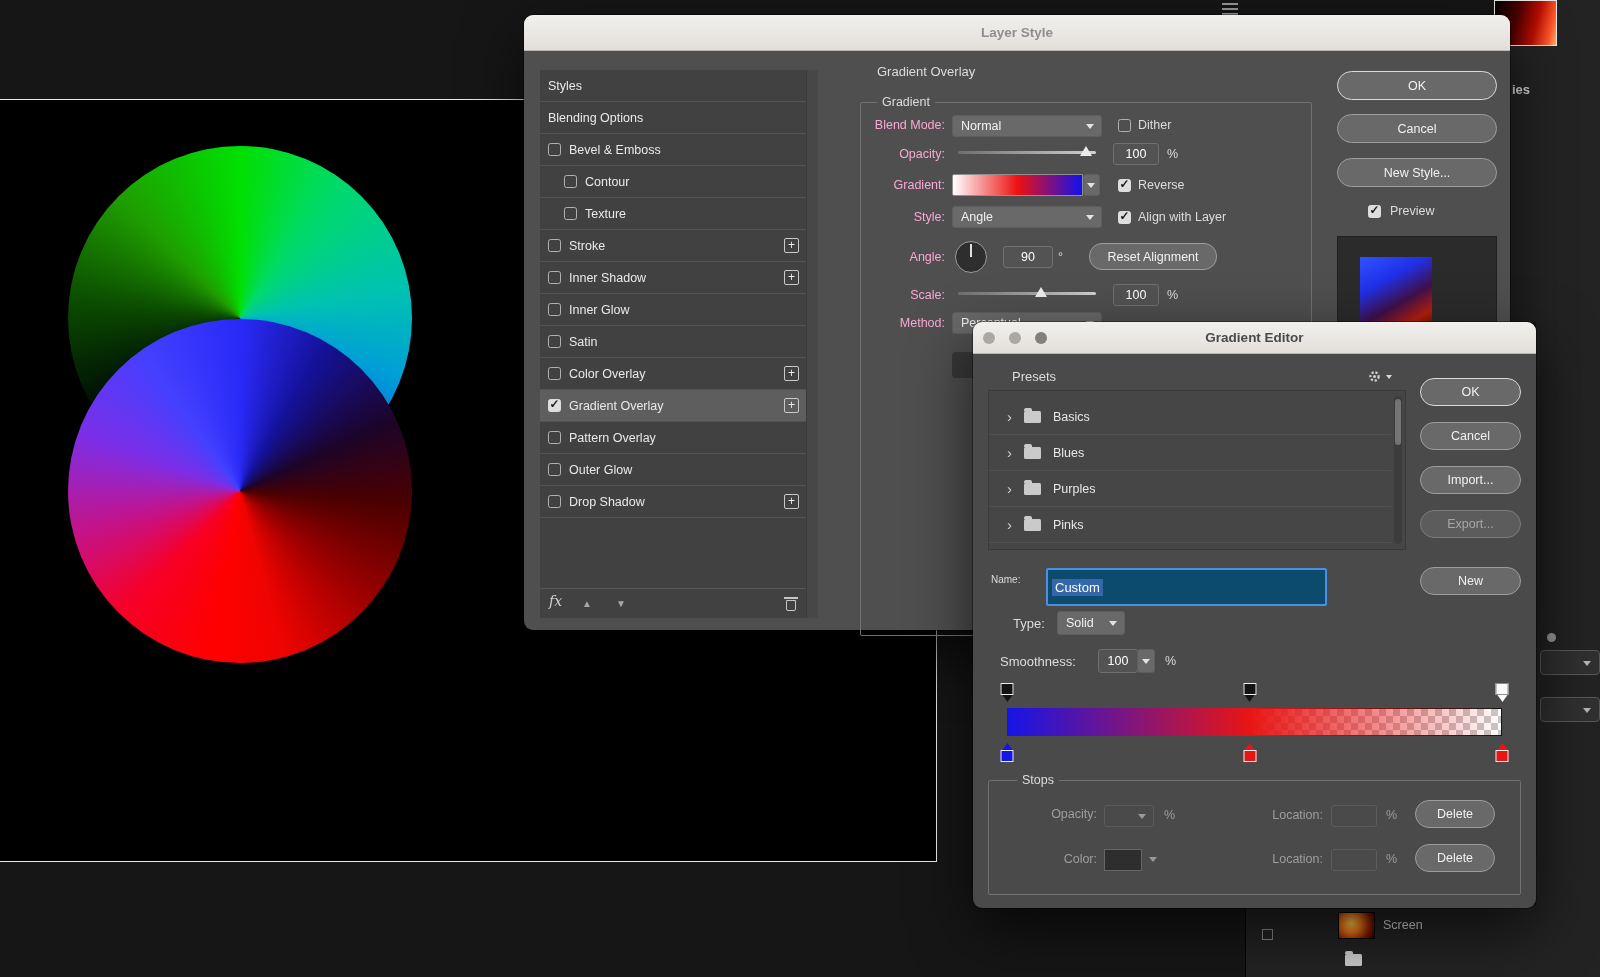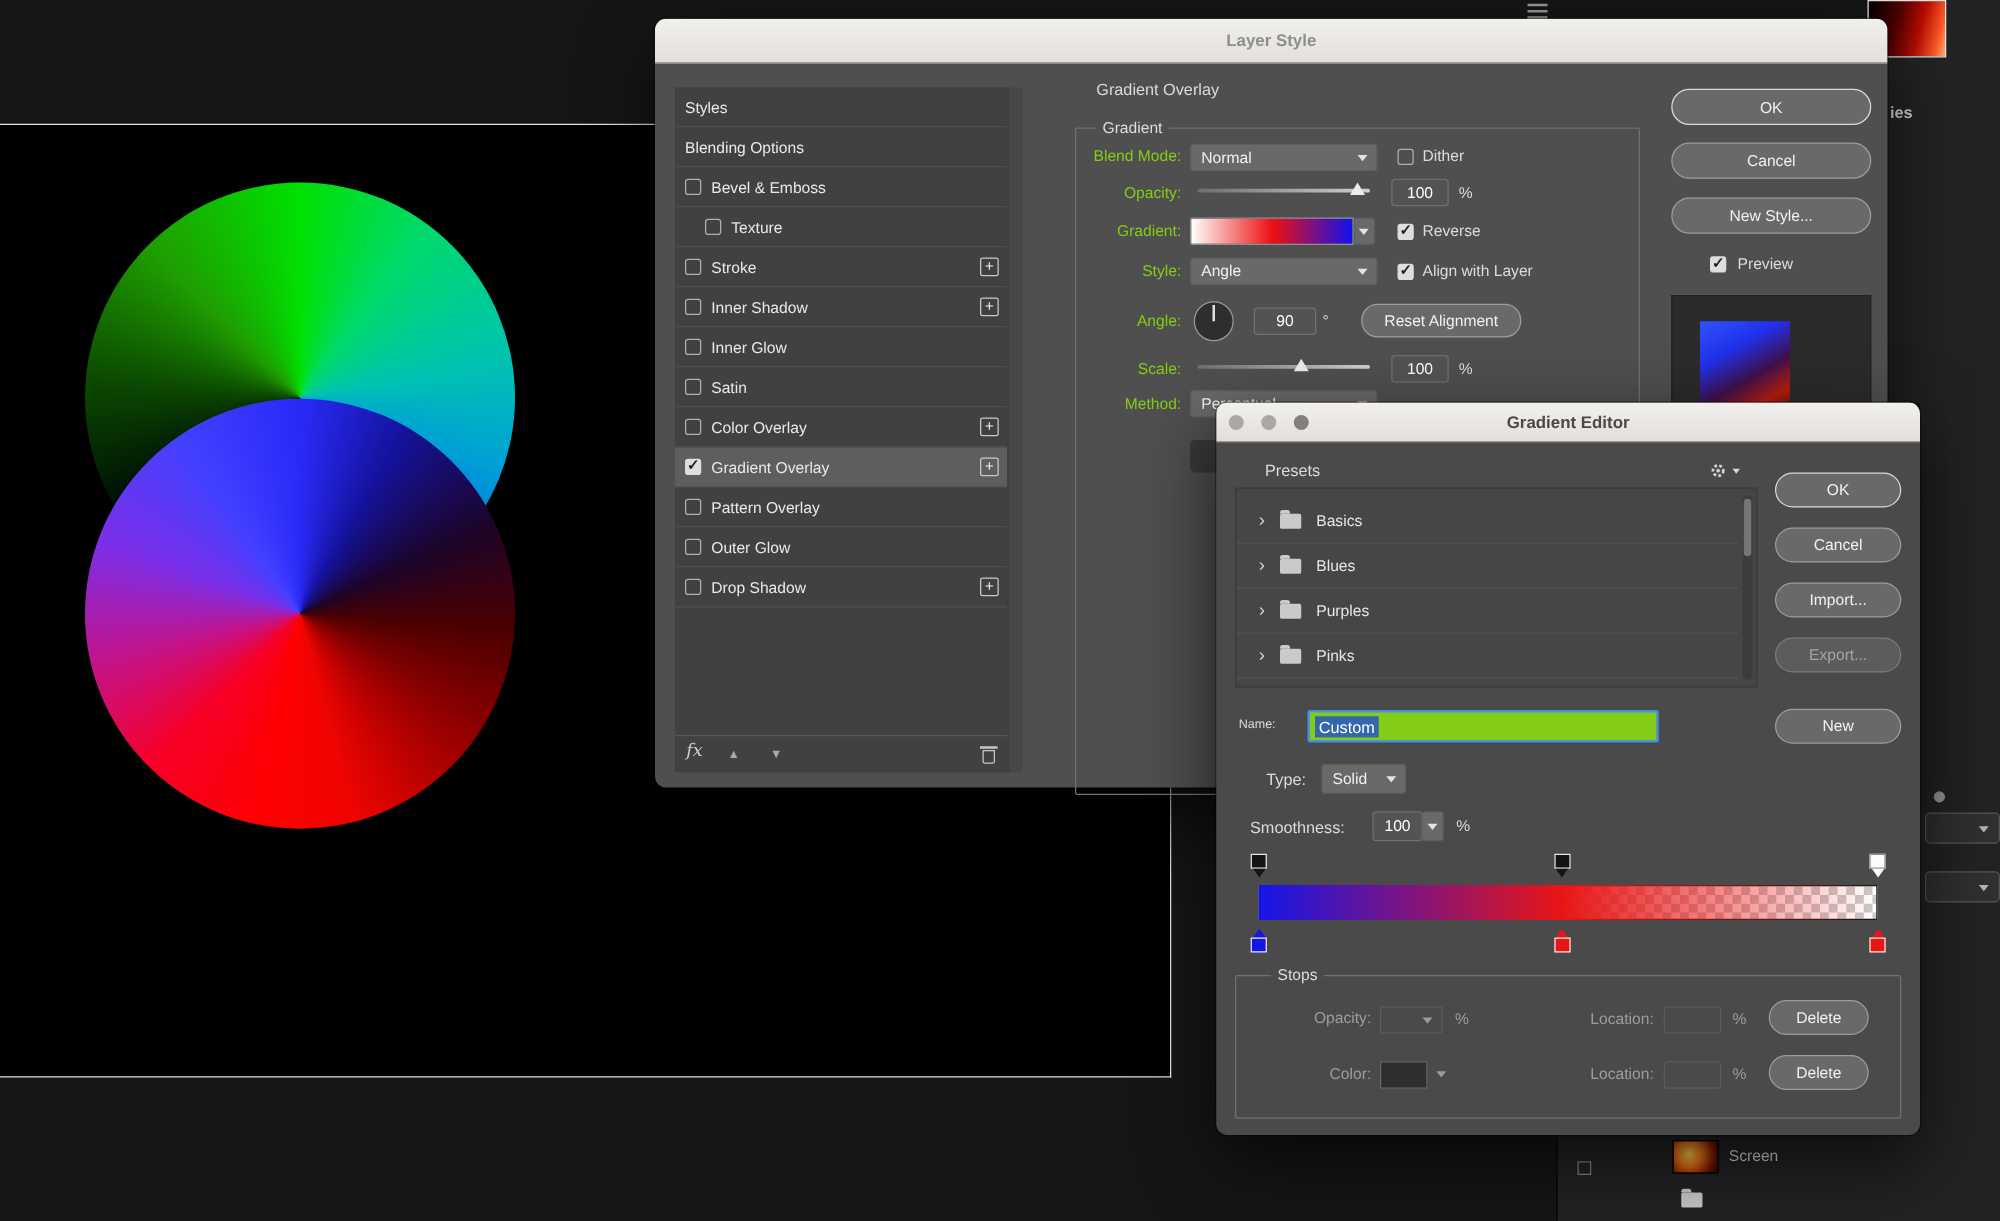--- a/index.html
+++ b/index.html
@@ -13,21 +13,21 @@
   
   .sel{position:absolute;height:22px;background:#696969;border:1px solid #5e5e5e;border-radius:3px;color:#f1f1f1;display:flex;align-items:center;padding:0 20px 0 8px;white-space:nowrap}
   .sel::after{content:"";position:absolute;right:7px;top:50%;margin-top:-2.5px;width:0;height:0;border-left:4.5px solid transparent;border-right:4.5px solid transparent;border-top:5.5px solid #e3e3e3}
   .sel.narrow{padding:0}
   .sel.narrow::after{right:4px}
   .sel.dis2{background:#4a4a4a;border-color:#5c5c5c}
   .sel.dis2::after{border-top-color:#9a9a9a}
   .inp{position:absolute;height:22px;background:#535353;border:1px solid #707070;border-radius:3px;color:#ffffff;display:flex;align-items:center;justify-content:center}
   .inp.dis2{background:#4a4a4a;border-color:#5c5c5c}
   .lbl{position:absolute;color:#dcdcdc;white-space:nowrap}
-  .lblR{position:absolute;color:#84cc16;white-space:nowrap;text-align:right}
+  .lblR{position:absolute;color:#f9a8d4;white-space:nowrap;text-align:right}
   .dim{color:#9d9d9d}
   .pill{position:absolute;background:#696969;border:1px solid #9d9d9d;border-radius:15px;color:#f1f1f1;display:flex;align-items:center;justify-content:center;white-space:nowrap}
   .pill.pri{border:1.5px solid #dadada}
   .pill.dis{background:#5c5c5c;border-color:#7b7b7b;color:#a6a6a6}
   .cbi{position:relative;display:inline-block;width:13px;height:13px;border:1px solid #b0b0b0;border-radius:2.5px;flex:none}
   .cbi.on{background:#dedede;border-color:#dedede}
   .ck{display:none}
   .cbi.on .ck{display:block;position:absolute;top:-3px;left:0.5px;font-size:12px;font-weight:bold;color:#1c1c1c}
   .car{position:absolute;width:0;height:0;border-left:4.5px solid transparent;border-right:4.5px solid transparent;border-top:5.5px solid #d8d8d8}
   .slider{position:absolute;height:16px}
@@ -110,20 +110,24 @@
   <div class="slist" style="left:16px;top:55px;width:266px;height:548px">
     <div class="srow">
         <span>Styles</span>
       </div>
     <div class="srow">
         <span>Blending Options</span>
       </div>
     <div class="srow">
         <span class="cbi"></span>
         <span>Bevel &amp; Emboss</span>
+      </div>
+    <div class="srow" style="padding-left:24px">
+        <span class="cbi"></span>
+        <span>Contour</span>
       </div>
     <div class="srow" style="padding-left:24px">
         <span class="cbi"></span>
         <span>Texture</span>
       </div>
     <div class="srow">
         <span class="cbi"></span>
         <span>Stroke</span>
         <span class="plusbox">+</span>
       </div>
@@ -310,21 +314,21 @@
       <span>Cancel</span>
     </div>
   <div class="pill" style="left:447px;top:144px;width:101px;height:28px;border-radius:14px">
       <span>Import...</span>
     </div>
   <div class="pill dis" style="left:447px;top:188px;width:101px;height:28px;border-radius:14px">
       <span>Export...</span>
     </div>
 
   <span class="lbl" style="left:18px;top:252px;font-size:10px">Name:</span>
-  <div style="position:absolute;left:73px;top:246px;width:281px;height:26px;background:#84cc16;border:2px solid #4a8fe0;border-radius:2px;display:flex;align-items:center;padding-left:4px">
+  <div style="position:absolute;left:73px;top:246px;width:281px;height:38px;background:#0c4a6e;border:2px solid #4a8fe0;border-radius:2px;display:flex;align-items:center;padding-left:4px">
     <span style="background:#3467aa;color:#fff;font-size:13px;padding:1px 3px">Custom</span>
   </div>
   <div class="pill" style="left:447px;top:245px;width:101px;height:28px;border-radius:14px">
       <span>New</span>
     </div>
 
   <span class="lbl" style="left:40px;top:294px;font-size:13px">Type:</span>
   <div class="sel" style="left:84px;top:289px;width:68px;height:24px">
       <span>Solid</span>
     </div>

